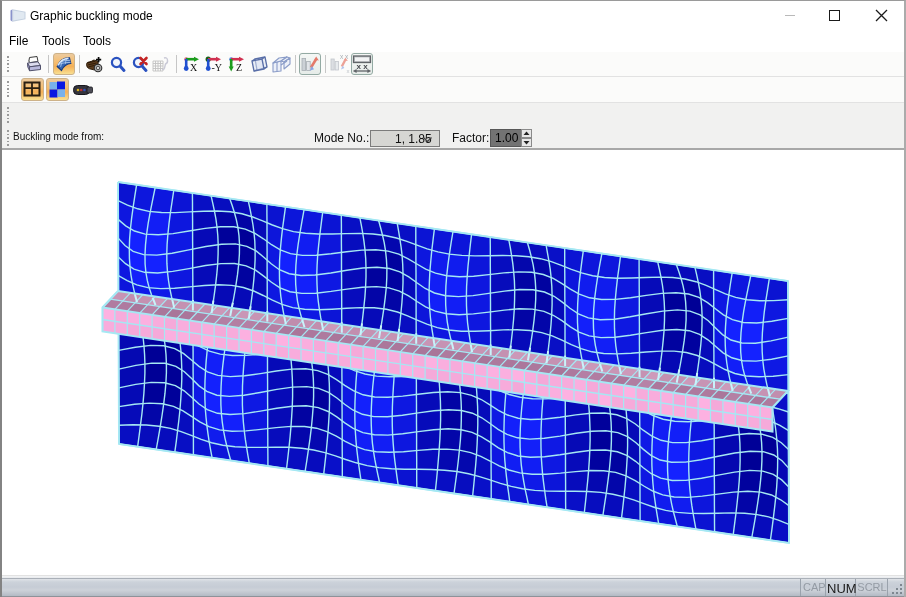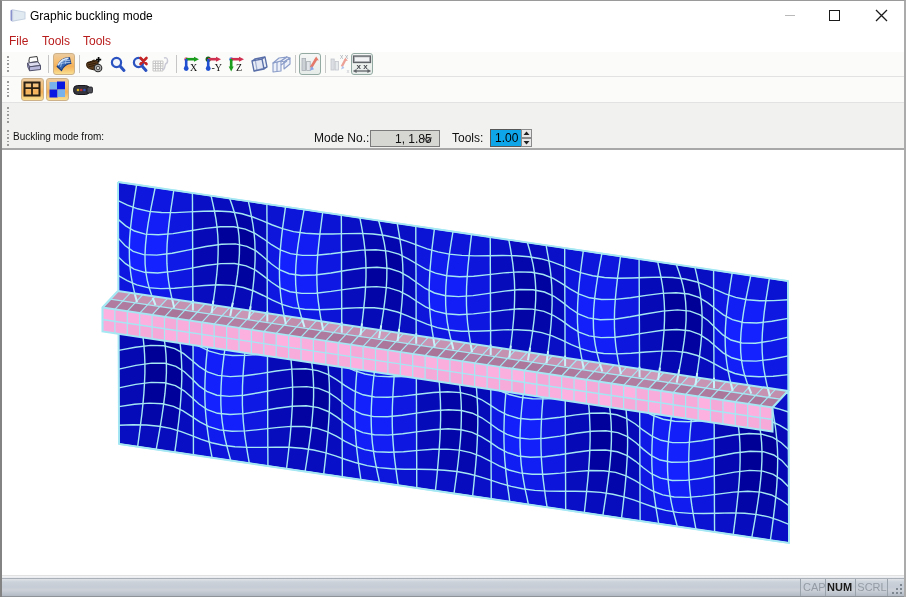--- a/index.html
+++ b/index.html
@@ -953,21 +953,21 @@
 <polygon points="3.5,1.2 16.5,3.8 16.5,11.2 3.5,13.8" fill="#c5d1e0"></polygon>
 <polygon points="4.2,2.4 15.5,4.6 15.5,10.4 4.2,12.4" fill="#e1e9f1"></polygon>
       </svg></span>
     <span class="abs" style="left:30px;top:9px;font-size:12px;color:#000">Graphic buckling mode</span>
     <span class="abs" style="left:785px;top:15px;width:10px;height:1px;background:#b9b9b9"></span>
     <span class="abs" style="left:829px;top:10px;width:11px;height:11px;border:1px solid #1a1a1a"></span>
     <svg class="abs" style="left:875px;top:9px" width="13" height="13">
       <path d="M1 1 L12 12 M12 1 L1 12" stroke="#1a1a1a" stroke-width="1.3"></path>
     </svg>
   </div>
-<div class="abs" style="left:0;top:31px;width:906px;height:21px;background:#fff;font-size:12px;color:#b91c1c">
+<div class="abs" style="left:0;top:31px;width:906px;height:21px;background:#fff;font-size:12px;color:#000000">
     <span class="abs" style="left:9px;top:3px">File</span>
     <span class="abs" style="left:42px;top:3px">Tools</span>
     <span class="abs" style="left:83px;top:3px">Tools</span>
   </div>
 <div class="abs" style="left:0;top:52px;width:906px;height:25px;background:#fbfbfa;border-bottom:1px solid #e2e2e2">
     <span class="grip" style="top:4px;height:17px"></span>
     <span class="ico" style="left:25px;top:4px"><svg width="18" height="16" viewBox="0 0 18 16" style="">
         <polygon points="4.5,1.5 12,0.5 13,5.5 5.5,6.5 3.8,5.5" fill="#fdfdfd" stroke="#3a3a3a" stroke-width="1"></polygon>
 <polygon points="2.5,7 13,5.8 15.5,9.5 4.5,10.8" fill="#dcdcee" stroke="#50506a" stroke-width="1"></polygon>
 <polygon points="4.5,10.8 15.5,9.5 15.5,13.5 4.5,14.8" fill="#b9b9dd" stroke="#50506a" stroke-width="1"></polygon>
@@ -1099,22 +1099,22 @@
 <div class="abs" style="left:0;top:103px;width:906px;height:25px;background:#f1f1f0">
     <span class="grip" style="top:4px;height:17px"></span>
   </div>
 <div class="abs" style="left:0;top:128px;width:906px;height:20px;background:#f1f1f0">
     <span class="grip" style="top:2px;height:16px"></span>
     <span class="lbl" style="left:13px;top:3px;font-size:10px">Buckling mode from:</span>
     <span class="lbl" style="left:314px;top:3px">Mode No.:</span>
     <span class="cmb" style="left:370px;top:2px;width:70px;height:17px;line-height:16px;padding-left:24px">1, 1.85<svg width="11" height="7" viewBox="0 0 11 7" style="position:absolute;right:6px;top:50%;margin-top:-3px">
         <path d="M1.5 1.5 L5.5 5.5 L9.5 1.5" stroke="#444" stroke-width="1.4" fill="none"></path>
       </svg></span>
-    <span class="lbl" style="left:452px;top:3px">Tools:</span>
-    <span class="abs" style="left:490px;top:1px;width:32px;height:18px;background:#0ea5e9;border:1px solid #575757;font-size:12px;line-height:16px;padding-left:4px">1.00</span>
+    <span class="lbl" style="left:452px;top:3px">Factor:</span>
+    <span class="abs" style="left:490px;top:1px;width:32px;height:18px;background:#737373;border:1px solid #575757;font-size:12px;line-height:16px;padding-left:4px">1.00</span>
     <span class="abs" style="left:521px;top:1px;width:11px;height:18px">
 <span class="abs" style="left:0;top:0;width:11px;height:9px;background:#e8e8e8;border:1px solid #8a8a8a">
         <svg width="9" height="7" style="position:absolute;left:0;top:0">
           <polygon points="4.5,1.5 7.5,5 1.5,5" fill="#222"></polygon>
         </svg>
       </span>
 <span class="abs" style="left:0;top:9px;width:11px;height:9px;background:#e8e8e8;border:1px solid #8a8a8a">
         <svg width="9" height="7" style="position:absolute;left:0;top:0">
           <polygon points="1.5,2 7.5,2 4.5,5.5" fill="#222"></polygon>
         </svg>
@@ -1122,21 +1122,21 @@
 </span>
   </div>
 <div class="abs" style="left:0;top:148px;width:906px;height:2px;background:#a8a8a8"></div>
 <div class="abs" style="left:0;top:575px;width:906px;height:22px;background:linear-gradient(180deg,#f4f5f6 0%,#e9ebee 8%,#ccd2da 30%,#c6ccd5 55%,#cdd2d9 70%,#b3bac4 100%);border-top:1px solid #e2e2e2;border-bottom:1px solid #8e9299">
 <span class="abs" style="left:0;top:2px;width:906px;height:1px;background:#aab0b8"></span>
 <span style="position:absolute;left:800px;top:3px;width:1px;height:17px;background:#9aa2ac"></span>
 <span style="position:absolute;left:825px;top:3px;width:1px;height:17px;background:#9aa2ac"></span>
 <span style="position:absolute;left:855px;top:3px;width:1px;height:17px;background:#9aa2ac"></span>
 <span style="position:absolute;left:887px;top:3px;width:1px;height:17px;background:#9aa2ac"></span>
 <span class="abs" style="left:803px;top:5px;width:22px;text-align:center;font-size:11px;color:#949ba4">CAP</span>
-<span class="abs" style="left:827px;top:5px;width:28px;text-align:left;font-size:11px;font-weight:bold;color:#1a1a1a">NUM</span>
+<span class="abs" style="left:827px;top:5px;width:28px;text-align:left;font-size:13px;font-weight:normal;color:#1a1a1a">NUM</span>
 <span class="abs" style="left:857px;top:5px;width:30px;text-align:center;font-size:11px;color:#949ba4">SCRL</span>
 <svg class="abs" style="left:892px;top:8px" width="12" height="12">
       <g fill="#7e8790">
         <rect x="8" y="0" width="2" height="2"></rect>
         <rect x="8" y="4" width="2" height="2"></rect>
         <rect x="8" y="8" width="2" height="2"></rect>
         <rect x="4" y="4" width="2" height="2"></rect>
         <rect x="4" y="8" width="2" height="2"></rect>
         <rect x="0" y="8" width="2" height="2"></rect>
       </g>

